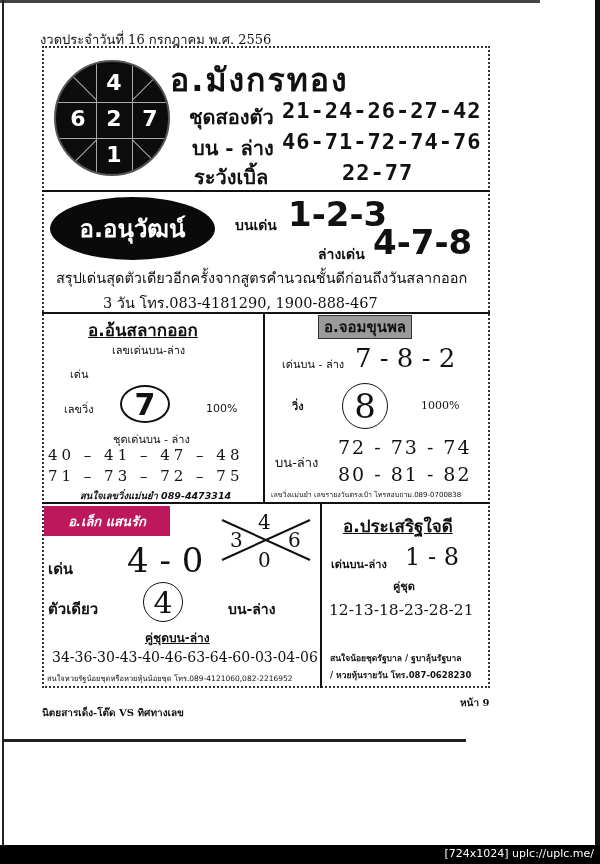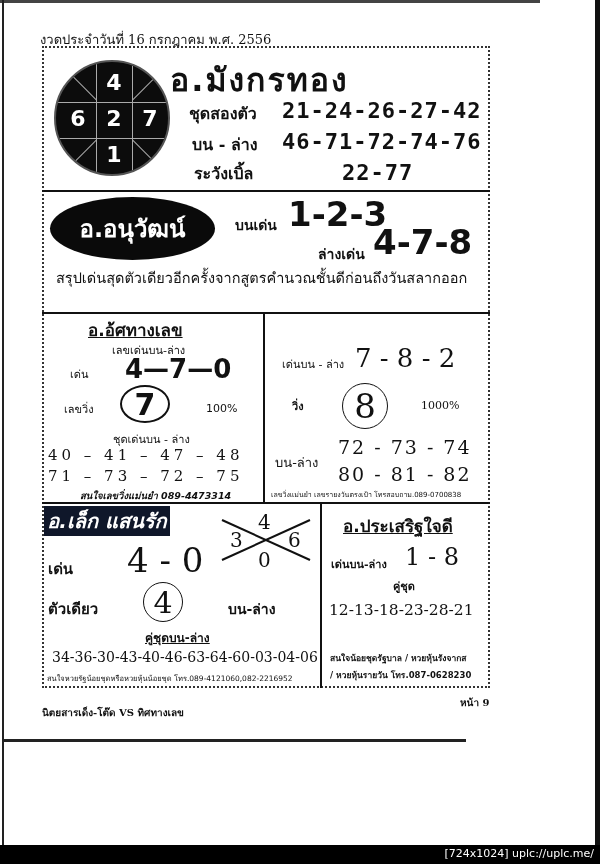--- a/index.html
+++ b/index.html
@@ -20,21 +20,21 @@
   .sec1 { position: absolute; left: 42px; top: 48px; width: 448px; height: 142px; }
   .wheel { position: absolute; left: 12px; top: 12px; width: 116px; height: 116px; border-radius: 50%;
            background: #0c0c0c; overflow: hidden; border: 2px solid #555; }
   .wheel .vline { position: absolute; top: 0; width: 1px; height: 116px; background: #aaa; }
   .wheel .hline { position: absolute; left: 0; height: 1px; width: 116px; background: #aaa; }
   .wheel .diag { position: absolute; width: 1px; height: 60px; background: #aaa; }
   .wheel .num { position: absolute; width: 30px; text-align: center; color: #fff;
                 font-family: "DejaVu Sans", sans-serif; font-weight: bold; font-size: 22px; }
   .sec1-title { position: absolute; left: 128px; top: 6px; font-family: "DejaVu Sans", sans-serif;
                 font-weight: bold; font-size: 32px; letter-spacing: 2px; }
-  .row-label { position: absolute; font-family: "DejaVu Sans", sans-serif; font-weight: bold; font-size: 16px; }
+  .row-label { position: absolute; font-family: "DejaVu Sans", sans-serif; font-weight: bold; font-size: 20px; }
   .row-value { position: absolute; font-family: "DejaVu Sans Mono", monospace; font-weight: bold; font-size: 22px; letter-spacing: 1px; }
 
   .hr-solid { position: absolute; height: 2px; background: #111; }
   .vr-solid { position: absolute; width: 2px; background: #111; }
 
   
   .oval { position: absolute; left: 50px; top: 197px; width: 165px; height: 63px; border-radius: 50%;
           background: #0a0a0a; color: #fff; display: flex; align-items: center; justify-content: center;
           font-family: "DejaVu Sans", sans-serif; font-weight: bold; font-size: 24px; }
   .s2-label { position: absolute; font-family: "DejaVu Sans", sans-serif; font-weight: bold; font-size: 14px; }
@@ -49,23 +49,23 @@
   .ring { position: absolute; border: 2px solid #111; border-radius: 50%; display: flex;
           align-items: center; justify-content: center; }
   .mono-row { position: absolute; font-family: "DejaVu Serif", serif; font-size: 15px; letter-spacing: 4px; white-space: nowrap; }
   .tiny { position: absolute; font-family: "DejaVu Sans", sans-serif; font-size: 8.5px; white-space: nowrap; }
   .grey-tag { position: absolute; left: 318px; top: 315px; width: 94px; height: 24px; background: #9a9a9a;
               border: 1px solid #333; display: flex; align-items: center; justify-content: center;
               font-family: "DejaVu Sans", sans-serif; font-weight: bold; font-size: 15px; }
   .serif-big { position: absolute; font-family: "DejaVu Serif", serif; }
 
   
-  .black-tag { position: absolute; left: 44px; top: 506px; width: 126px; height: 30px; background: #0f172a;
+  .black-tag { position: absolute; left: 44px; top: 506px; width: 126px; height: 30px; background: #be185d;
                color: #fff; display: flex; align-items: center; justify-content: center;
-               font-family: "DejaVu Sans", sans-serif; font-weight: bold; font-style: italic; font-size: 20px; }
+               font-family: "DejaVu Sans", sans-serif; font-weight: bold; font-style: italic; font-size: 13px; }
   .cross-box { position: absolute; left: 220px; top: 510px; width: 95px; height: 60px; }
 
   .footer-left { position: absolute; left: 42px; top: 695px; font-size: 10px; font-family: "DejaVu Serif", serif; font-weight: bold; margin-top: 10px; }
   .footer-right { position: absolute; left: 460px; top: 695px; font-size: 10px; font-family: "DejaVu Serif", serif; font-weight: bold; }
   .bottom-rule { position: absolute; left: 4px; top: 739px; width: 462px; height: 3px; background: #222; }
 
   .watermark-bar { position: absolute; left: 0; top: 845px; width: 600px; height: 19px; background: #000; }
   .watermark { position: absolute; right: 6px; top: 847px; color: #fff; font-family: "DejaVu Sans", sans-serif; font-size: 11px; }
 </style>
 </head>
@@ -106,38 +106,39 @@
   </div>
 
   <div class="hr-solid" style="left:42px;top:190px;width:448px"></div>
 
   <div class="oval">อ.อนุวัฒน์</div>
   <div class="s2-label" style="left:235px;top:214px">บนเด่น</div>
   <div class="s2-big" style="left:288px;top:194px">1-2-3</div>
   <div class="s2-label" style="left:318px;top:243px">ล่างเด่น</div>
   <div class="s2-big" style="left:373px;top:222px">4-7-8</div>
   <div class="s2-text" style="left:48px;top:266px">สรุปเด่นสุดตัวเดียวอีกครั้งจากสูตรคำนวณชั้นดีก่อนถึงวันสลากออก</div>
+  <div class="s2-text" style="left:95px;top:291px">3 วัน โทร.083-4181290,  1900-888-467</div>
 
   <div class="hr-solid" style="left:42px;top:312px;width:448px"></div>
   <div class="vr-solid" style="left:263px;top:312px;height:190px"></div>
 
-  <div class="s3-title-left">อ.อ้ศทางเลข</div>
+  <div class="s3-title-left">อ.อ้นสลากออก</div>
   <div class="small-th" style="left:112px;top:341px">เลขเด่นบน-ล่าง</div>
   <div class="small-th" style="left:70px;top:365px">เด่น</div>
-  <div class="big-sans" style="left:125px;top:354px;font-size:26px">4—7—0</div>
   <div class="small-th" style="left:64px;top:400px">เลขวิ่ง</div>
   <div class="ring" style="left:120px;top:385px;width:50px;height:38px">
     <span class="big-sans" style="position:static;font-size:30px">7</span>
   </div>
   <div class="small-th" style="left:206px;top:402px">100%</div>
   <div class="small-th" style="left:113px;top:430px">ชุดเด่นบน - ล่าง</div>
   <div class="mono-row" style="left:48px;top:446px">40 – 41 – 47 – 48</div>
   <div class="mono-row" style="left:48px;top:467px">71 – 73 – 72 – 75</div>
   <div class="tiny" style="left:80px;top:488px;font-style:italic;font-weight:bold;font-size:9.5px">สนใจเลขวิ่งแม่นยำ 089-4473314</div>
 
+  <div class="grey-tag">อ.จอมขุนพล</div>
   <div class="small-th" style="left:282px;top:355px">เด่นบน - ล่าง</div>
   <div class="serif-big" style="left:355px;top:343px;font-size:26px">7 - 8 - 2</div>
   <div class="small-th" style="left:292px;top:397px;font-weight:bold">วิ่ง</div>
   <div class="ring" style="left:342px;top:383px;width:46px;height:46px;border-width:1.5px">
     <span class="serif-big" style="position:static;font-size:34px">8</span>
   </div>
   <div class="small-th" style="left:421px;top:399px;font-family:'DejaVu Serif',serif">1000%</div>
   <div class="serif-big" style="left:338px;top:436px;font-size:19px;letter-spacing:2px">72 - 73 - 74</div>
   <div class="small-th" style="left:275px;top:452px;font-size:13px">บน-ล่าง</div>
   <div class="serif-big" style="left:338px;top:463px;font-size:19px;letter-spacing:2px">80 - 81 - 82</div>
@@ -164,21 +165,21 @@
   <div class="big-sans" style="left:228px;top:598px;font-size:14px">บน-ล่าง</div>
   <div class="big-sans" style="left:145px;top:628px;font-size:12px;text-decoration:underline">คู่ชุดบน-ล่าง</div>
   <div class="serif-big" style="left:52px;top:649px;font-size:14px;white-space:nowrap">34-36-30-43-40-46-63-64-60-03-04-06</div>
   <div class="tiny" style="left:47px;top:672px;font-size:7.5px">สนใจหวยรัฐน้อยชุดหรือหวยหุ้นน้อยชุด โทร.089-4121060,082-2216952</div>
 
   <div class="big-sans" style="left:343px;top:512px;font-size:17px;text-decoration:underline">อ.ประเสริฐใจดี</div>
   <div class="small-th" style="left:331px;top:555px;font-weight:bold">เด่นบน-ล่าง</div>
   <div class="serif-big" style="left:405px;top:543px;font-size:24px">1 - 8</div>
   <div class="small-th" style="left:393px;top:577px;font-weight:bold">คู่ชุด</div>
   <div class="serif-big" style="left:329px;top:601px;font-size:15.5px;white-space:nowrap">12-13-18-23-28-21</div>
-  <div class="tiny" style="left:330px;top:651px;font-size:8.5px;font-weight:bold">สนใจน้อยชุดรัฐบาล / หวยหุ้นรังจากส</div>
+  <div class="tiny" style="left:330px;top:651px;font-size:8.5px;font-weight:bold">สนใจน้อยชุดรัฐบาล / ฐบาลุ้นรัฐบาล</div>
   <div class="tiny" style="left:330px;top:668px;font-size:8.5px;font-weight:bold">/ หวยหุ้นรายวัน โทร.087-0628230</div>
 
   <div class="footer-left">นิตยสารเด็ง-โต๊ด VS ทิศทางเลข</div>
   <div class="footer-right">หน้า 9</div>
   <div class="bottom-rule"></div>
 </div>
 
 <div class="watermark-bar"></div>
 <div class="watermark">[724x1024] uplc://uplc.me/</div>
 

